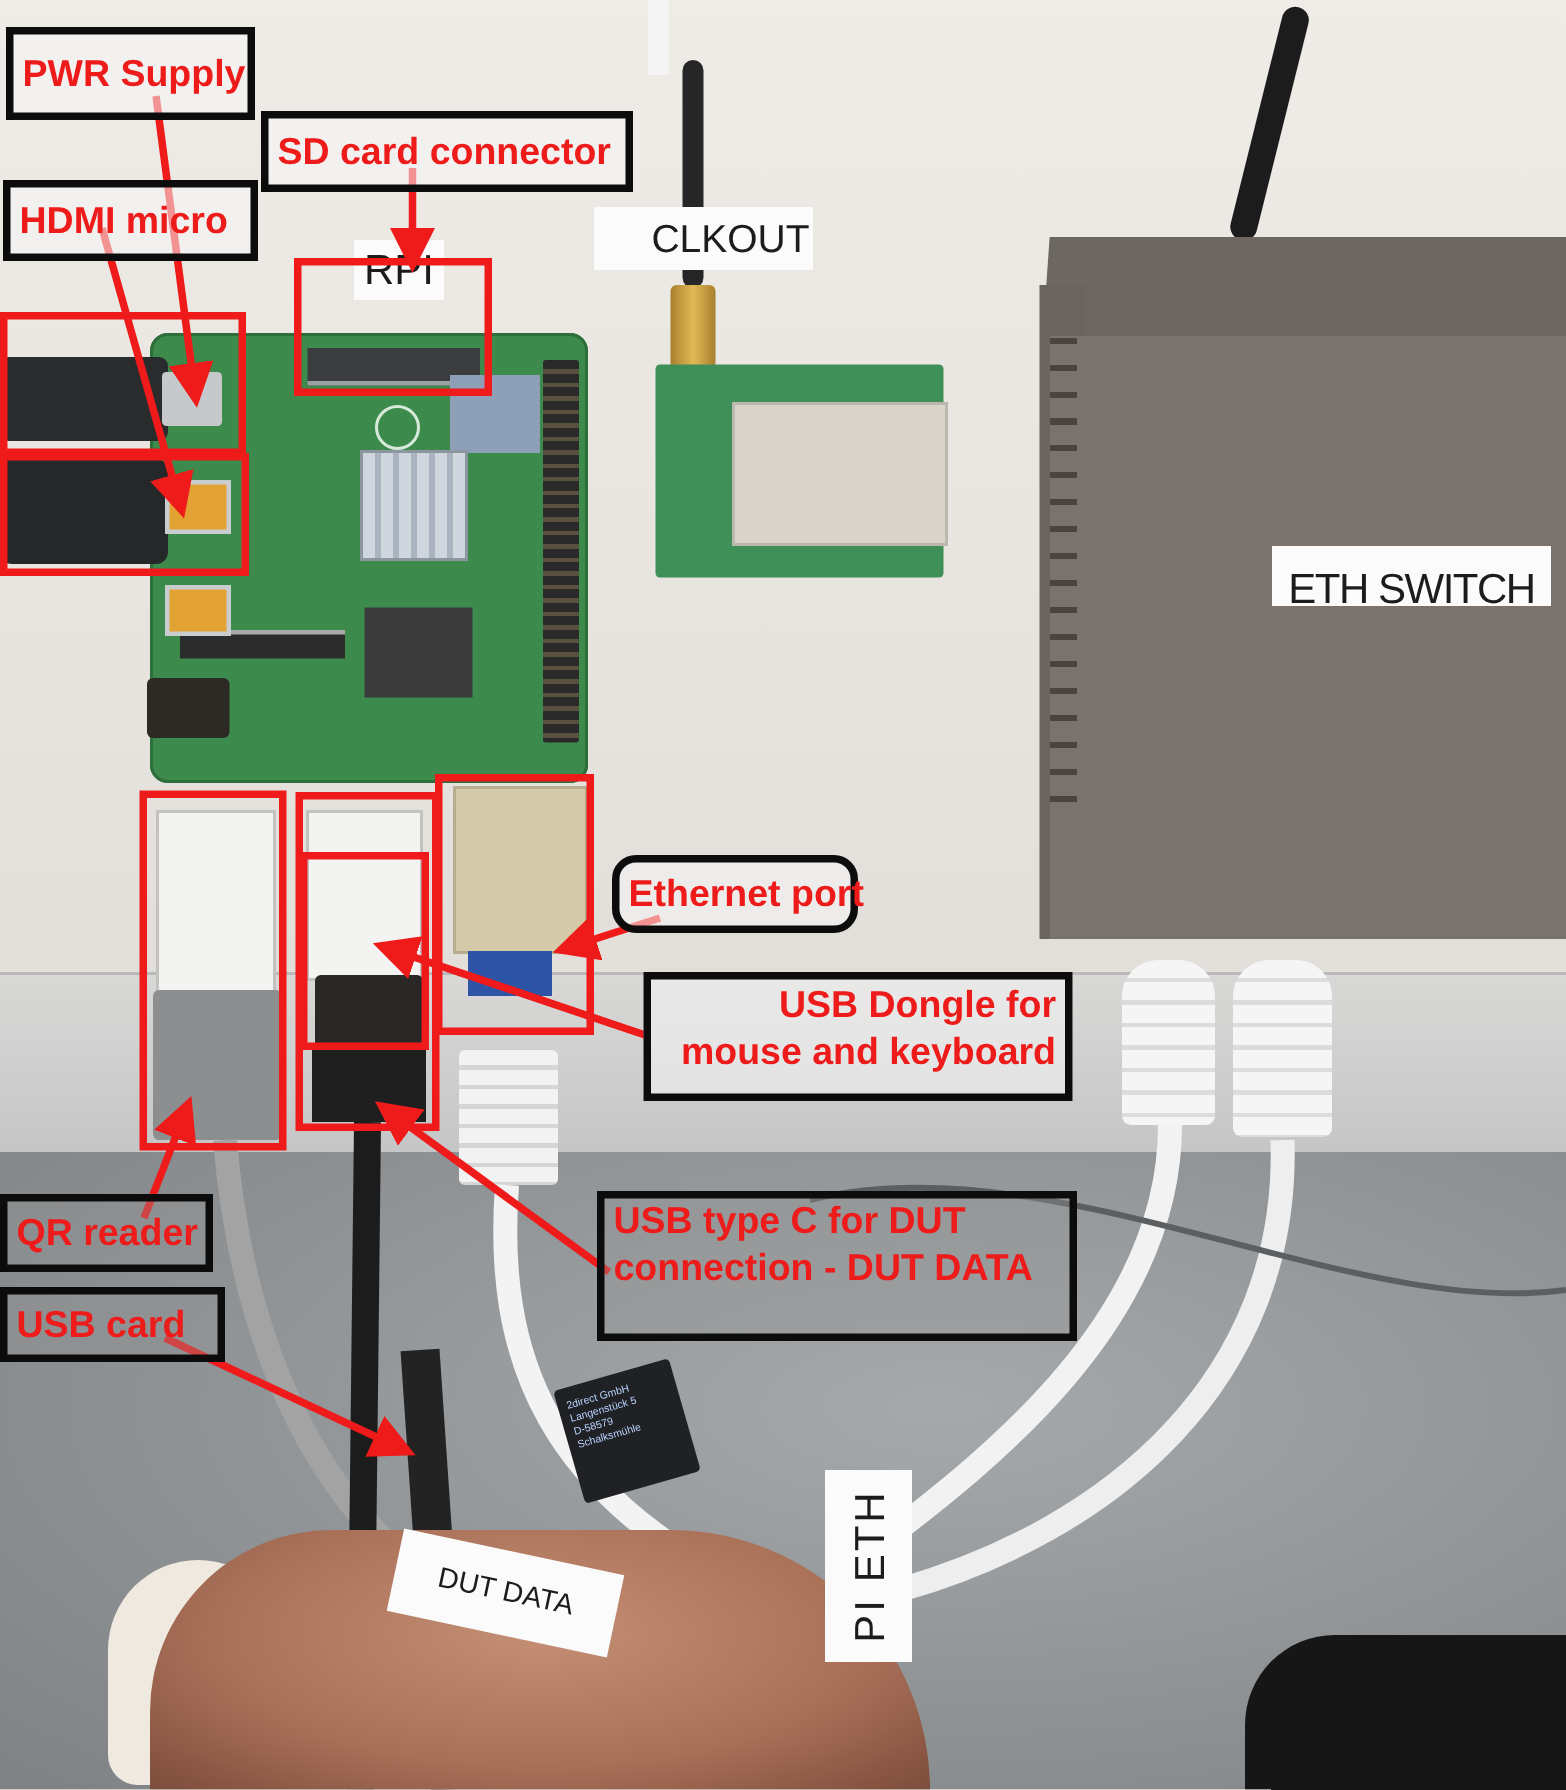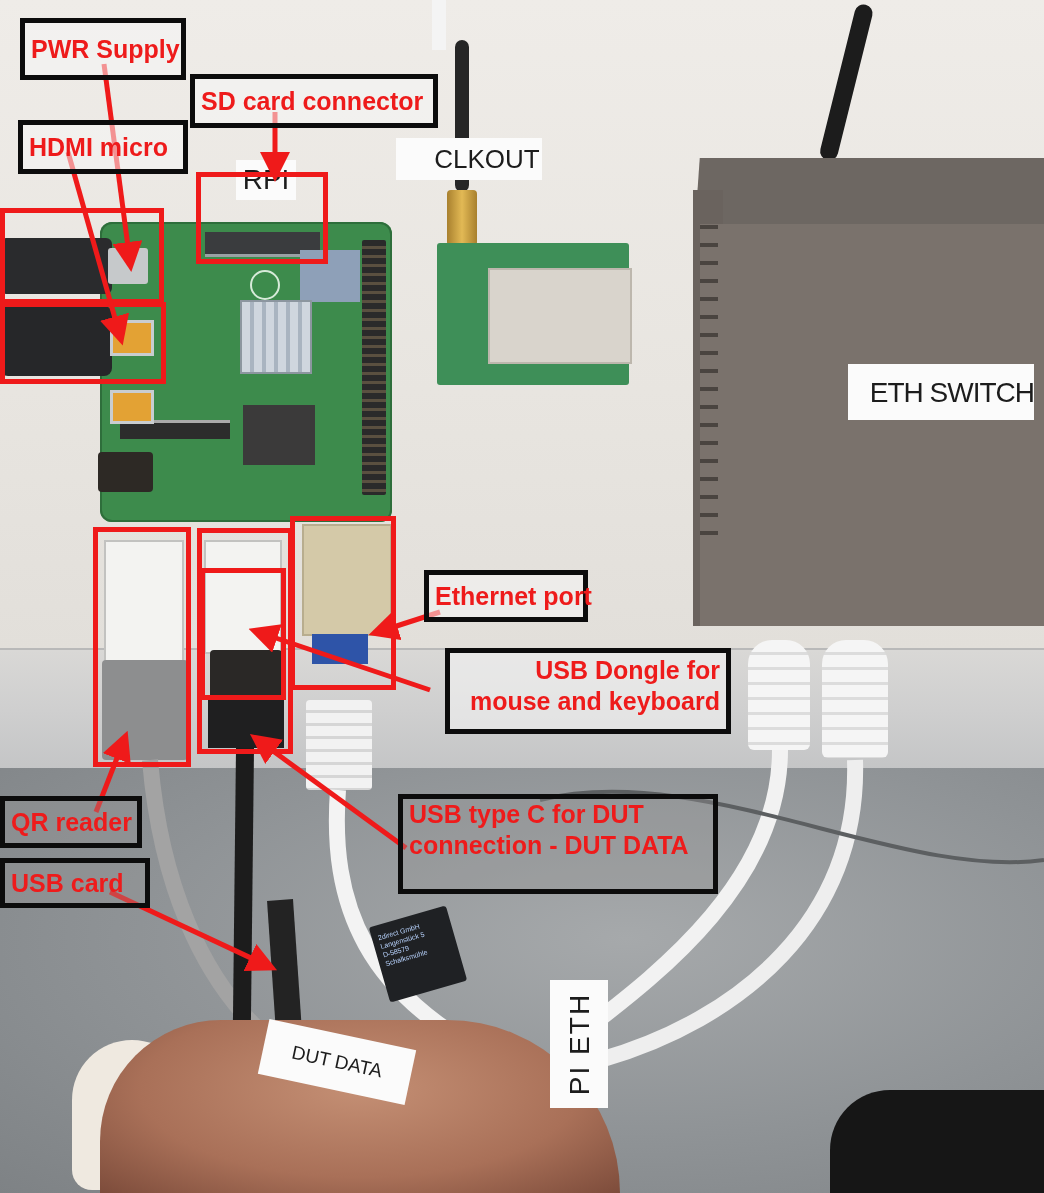--- a/index.html
+++ b/index.html
@@ -40,34 +40,34 @@
   
   .tape{background:#fbfbfb;color:#1c1c1c;text-align:center;font-family:"Liberation Sans",sans-serif;}
   .tape-rpi{left:236px;top:160px;width:60px;height:40px;font-size:28px;line-height:40px;}
   .tape-clk{left:396px;top:138px;width:110px;height:42px;font-size:26px;line-height:42px;padding-left:36px;}
   
   .switch-top{left:695px;top:158px;width:349px;height:68px;background:#6d6762;transform:skewX(-4deg);transform-origin:bottom left;}
   .switch-face{left:700px;top:224px;width:344px;height:402px;background:#7a726c;}
   .switch-side{left:693px;top:190px;width:30px;height:436px;background:#6a635e;}
   .vents{left:700px;top:225px;width:18px;height:320px;background:repeating-linear-gradient(180deg,#3e3935 0 4px,transparent 4px 18px);opacity:.8;}
   .switch-cable{left:818px;top:0;width:18px;height:160px;background:#1c1c1c;border-radius:9px;transform:rotate(14deg);transform-origin:bottom center;}
-  .switch-label{left:848px;top:364px;width:186px;height:56px;font-size:28px;line-height:58px;letter-spacing:-1px;text-align:right;}
+  .switch-label{left:848px;top:364px;width:186px;height:40px;font-size:28px;line-height:58px;letter-spacing:-1px;}
   .rj1{left:748px;top:640px;width:62px;height:110px;background:repeating-linear-gradient(180deg,#f5f5f5 0 12px,#dcdcdc 12px 15px);border-radius:24px 24px 6px 6px;}
   .rj2{left:822px;top:640px;width:66px;height:118px;background:repeating-linear-gradient(180deg,#f5f5f5 0 12px,#dcdcdc 12px 15px);border-radius:24px 24px 6px 6px;}
   .hand{left:100px;top:1020px;width:520px;height:173px;background:radial-gradient(ellipse at 50% 40%,#c48f74 0%,#a97058 60%,#7d4c3b 100%);border-radius:140px 200px 0 0;}
   .dut-tag{left:262px;top:1034px;width:150px;height:56px;font-size:19px;line-height:56px;transform:rotate(12deg);}
   .pieth-tag{left:550px;top:980px;width:58px;height:128px;}
   .pieth-tag span{display:block;transform:rotate(-90deg);font-size:28px;position:absolute;left:-34px;top:48px;width:128px;text-align:center;letter-spacing:2px;}
   .black-tag{left:378px;top:915px;width:80px;height:78px;background:#1f2124;color:#b9d4ff;font-size:7px;line-height:9px;padding:8px 6px;box-sizing:border-box;transform:rotate(-16deg);border-radius:3px;}
   .shoe{left:72px;top:1040px;width:120px;height:150px;background:#efe9e0;border-radius:60px 60px 20px 20px;}
   .wheel{left:830px;top:1090px;width:214px;height:103px;background:#161616;border-radius:60px 0 0 0;}
   
   .redbox{border:5px solid #ef1a1a;box-sizing:border-box;}
   .ann{background:rgba(150,150,150,0.35);border:5px solid #0c0c0c;box-sizing:border-box;color:#ee1b1b;font-weight:bold;font-size:25px;line-height:31px;padding:2px 6px;white-space:nowrap;}
-  .ann.light{background:rgba(245,245,245,0.55);margin-left:16px;}
+  .ann.light{background:rgba(245,245,245,0.55);}
   svg.arrows{position:absolute;left:0;top:0;pointer-events:none;}
 </style>
 </head>
 <body>
 
 <div class="abs wall"></div>
 <div class="abs shelf-edge"></div>
 <div class="abs floor"></div>
 
 <div class="abs white-cable-top"></div>
@@ -156,21 +156,21 @@
     <line x1="430" y1="690" x2="258" y2="632"></line>
     <line x1="406" y1="848" x2="258" y2="740"></line>
     <line x1="96" y1="812" x2="124" y2="740"></line>
     <line x1="110" y1="892" x2="268" y2="966"></line>
   </g>
 </svg>
 
 <div class="abs ann light" style="left:4px;top:18px;width:166px;height:62px;line-height:48px;">PWR Supply</div>
 <div class="abs ann light" style="left:174px;top:74px;width:248px;height:54px;line-height:40px;">SD card connector</div>
 <div class="abs ann light" style="left:2px;top:120px;width:170px;height:54px;line-height:40px;">HDMI micro</div>
-<div class="abs ann light" style="left:408px;top:570px;width:164px;height:52px;line-height:38px;">Ethernet port</div>
+<div class="abs ann light" style="left:408px;top:570px;width:164px;height:52px;line-height:38px;border-radius:16px;">Ethernet port</div>
 <div class="abs ann light" style="left:429px;top:648px;width:286px;height:86px;text-align:right;">
   <div>USB Dongle for</div>
   <div>mouse and keyboard</div>
 </div>
 <div class="abs ann" style="left:0;top:796px;width:142px;height:52px;line-height:38px;">QR reader</div>
 <div class="abs ann" style="left:398px;top:794px;width:320px;height:100px;padding-top:0;">
   <div>USB type C for DUT</div>
   <div>connection - DUT DATA</div>
 </div>
 <div class="abs ann" style="left:0;top:858px;width:150px;height:50px;line-height:36px;">USB card</div>

